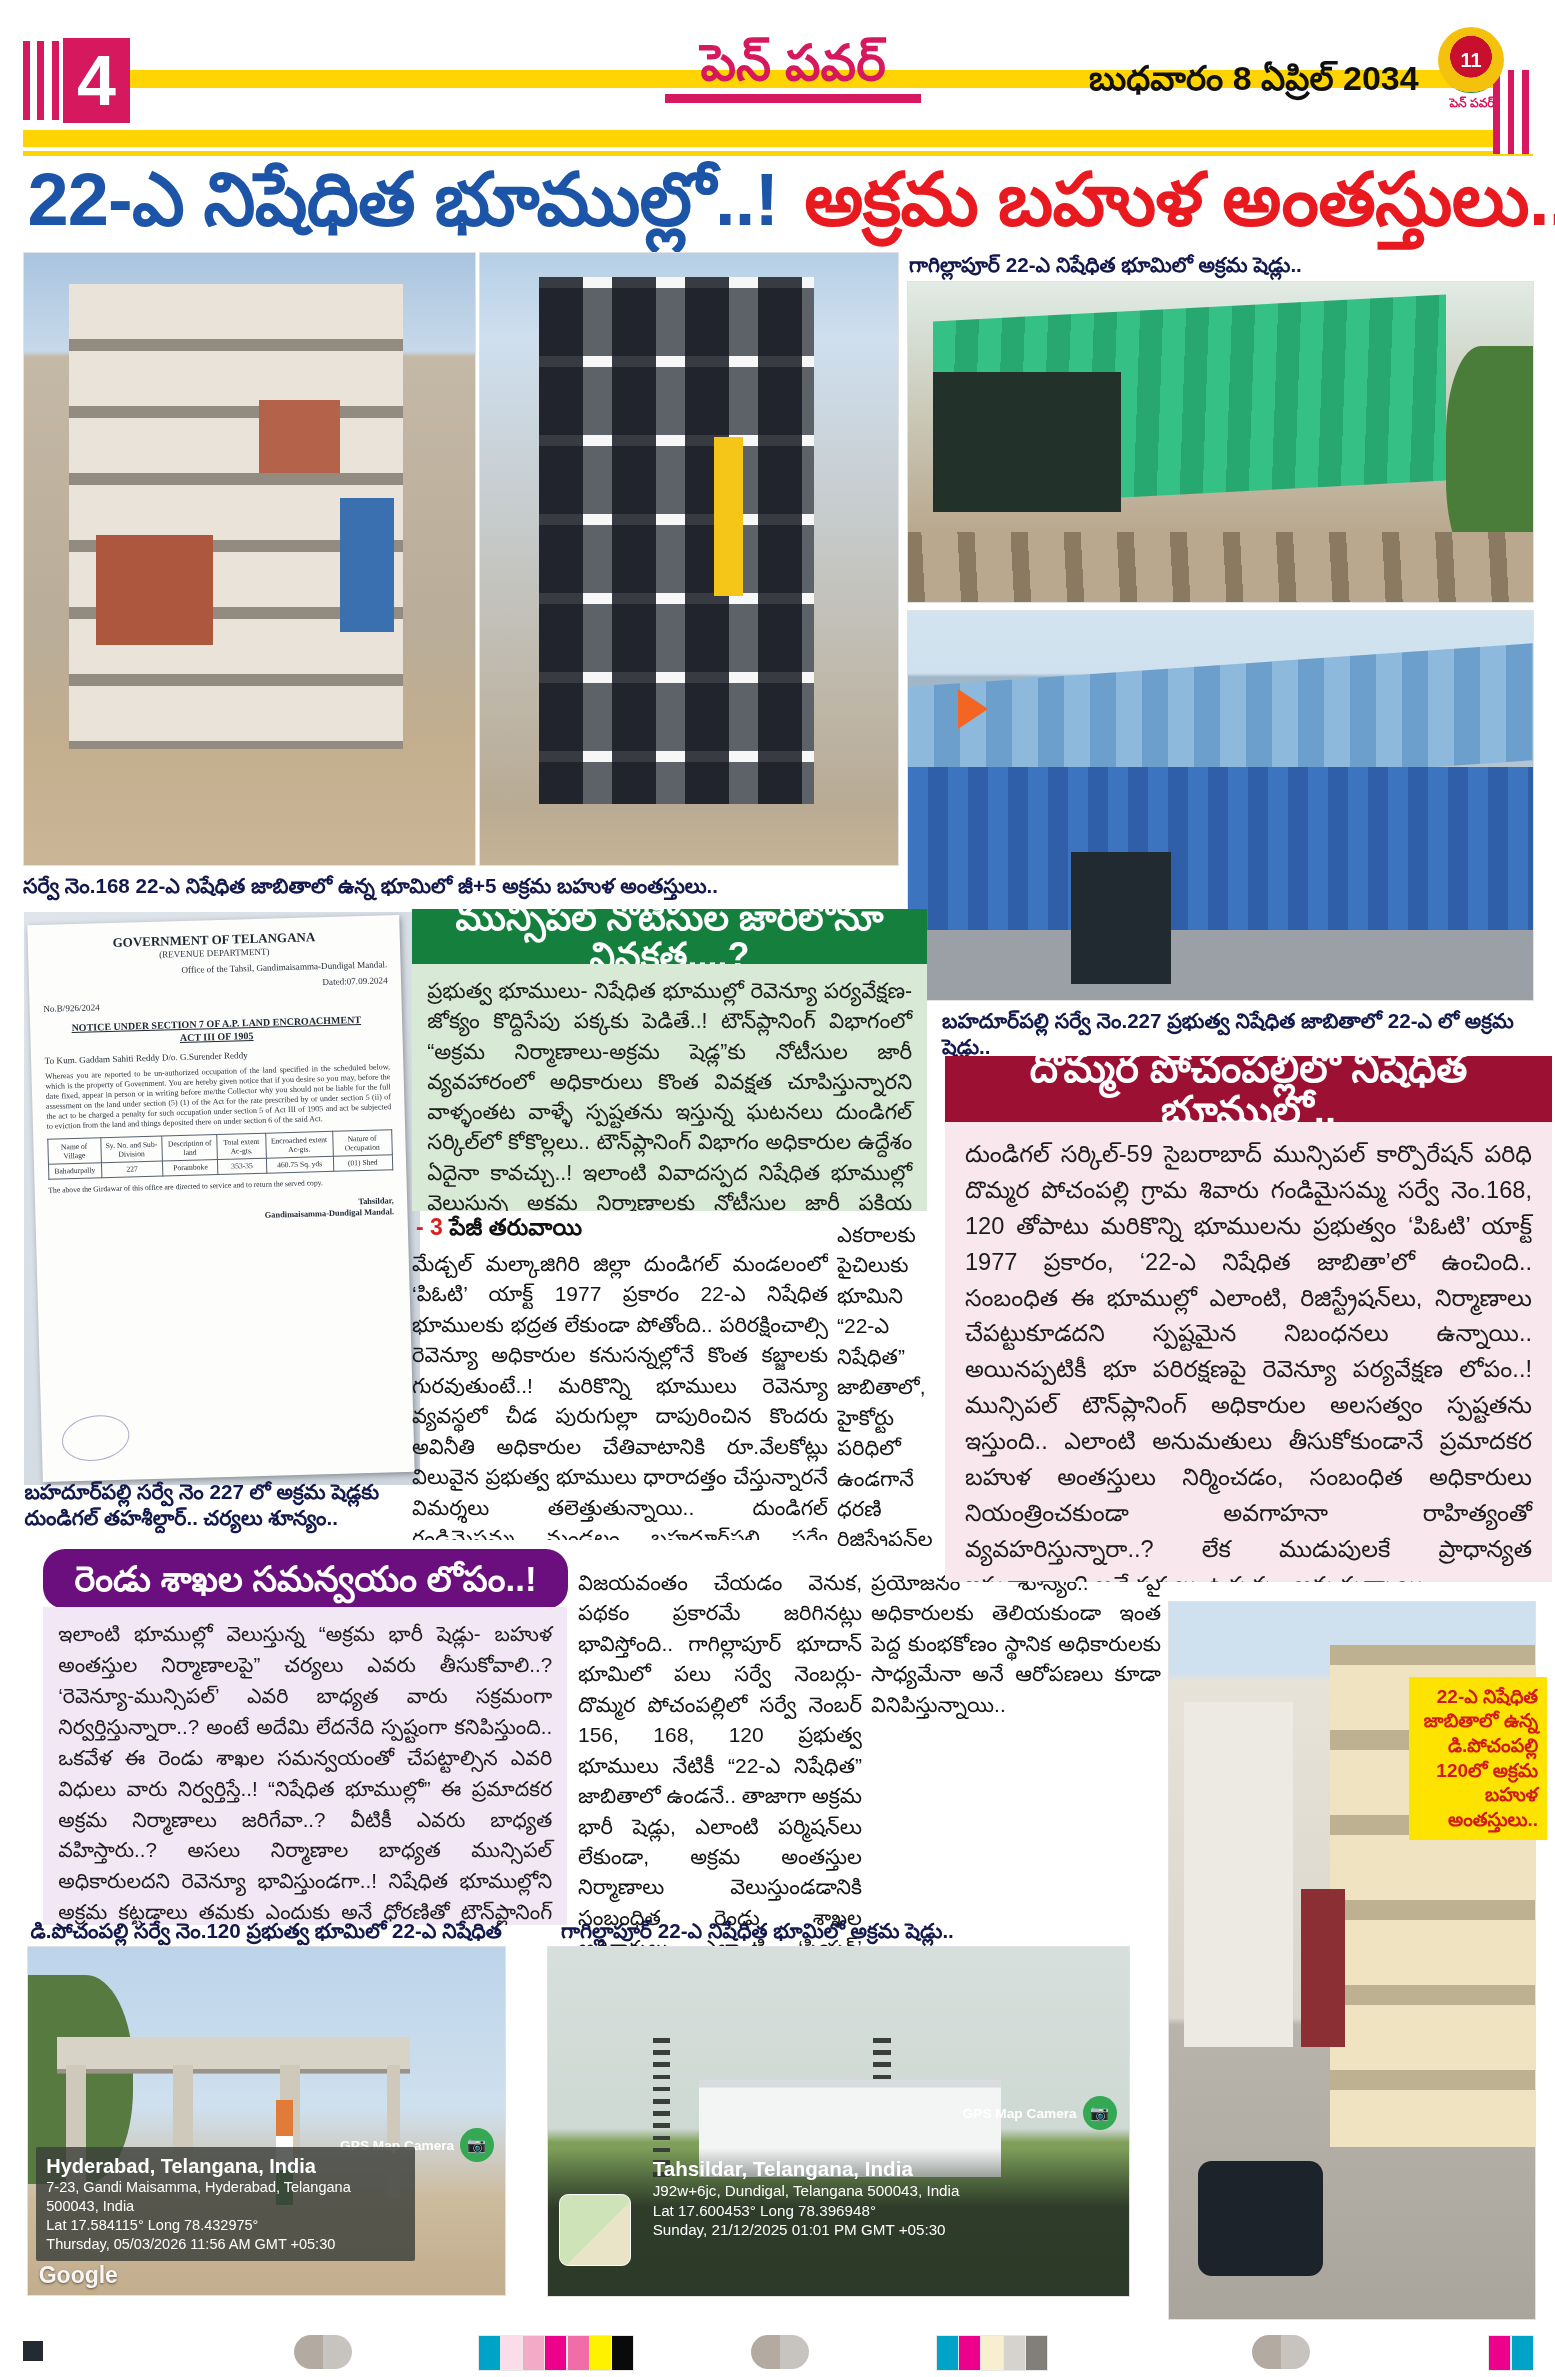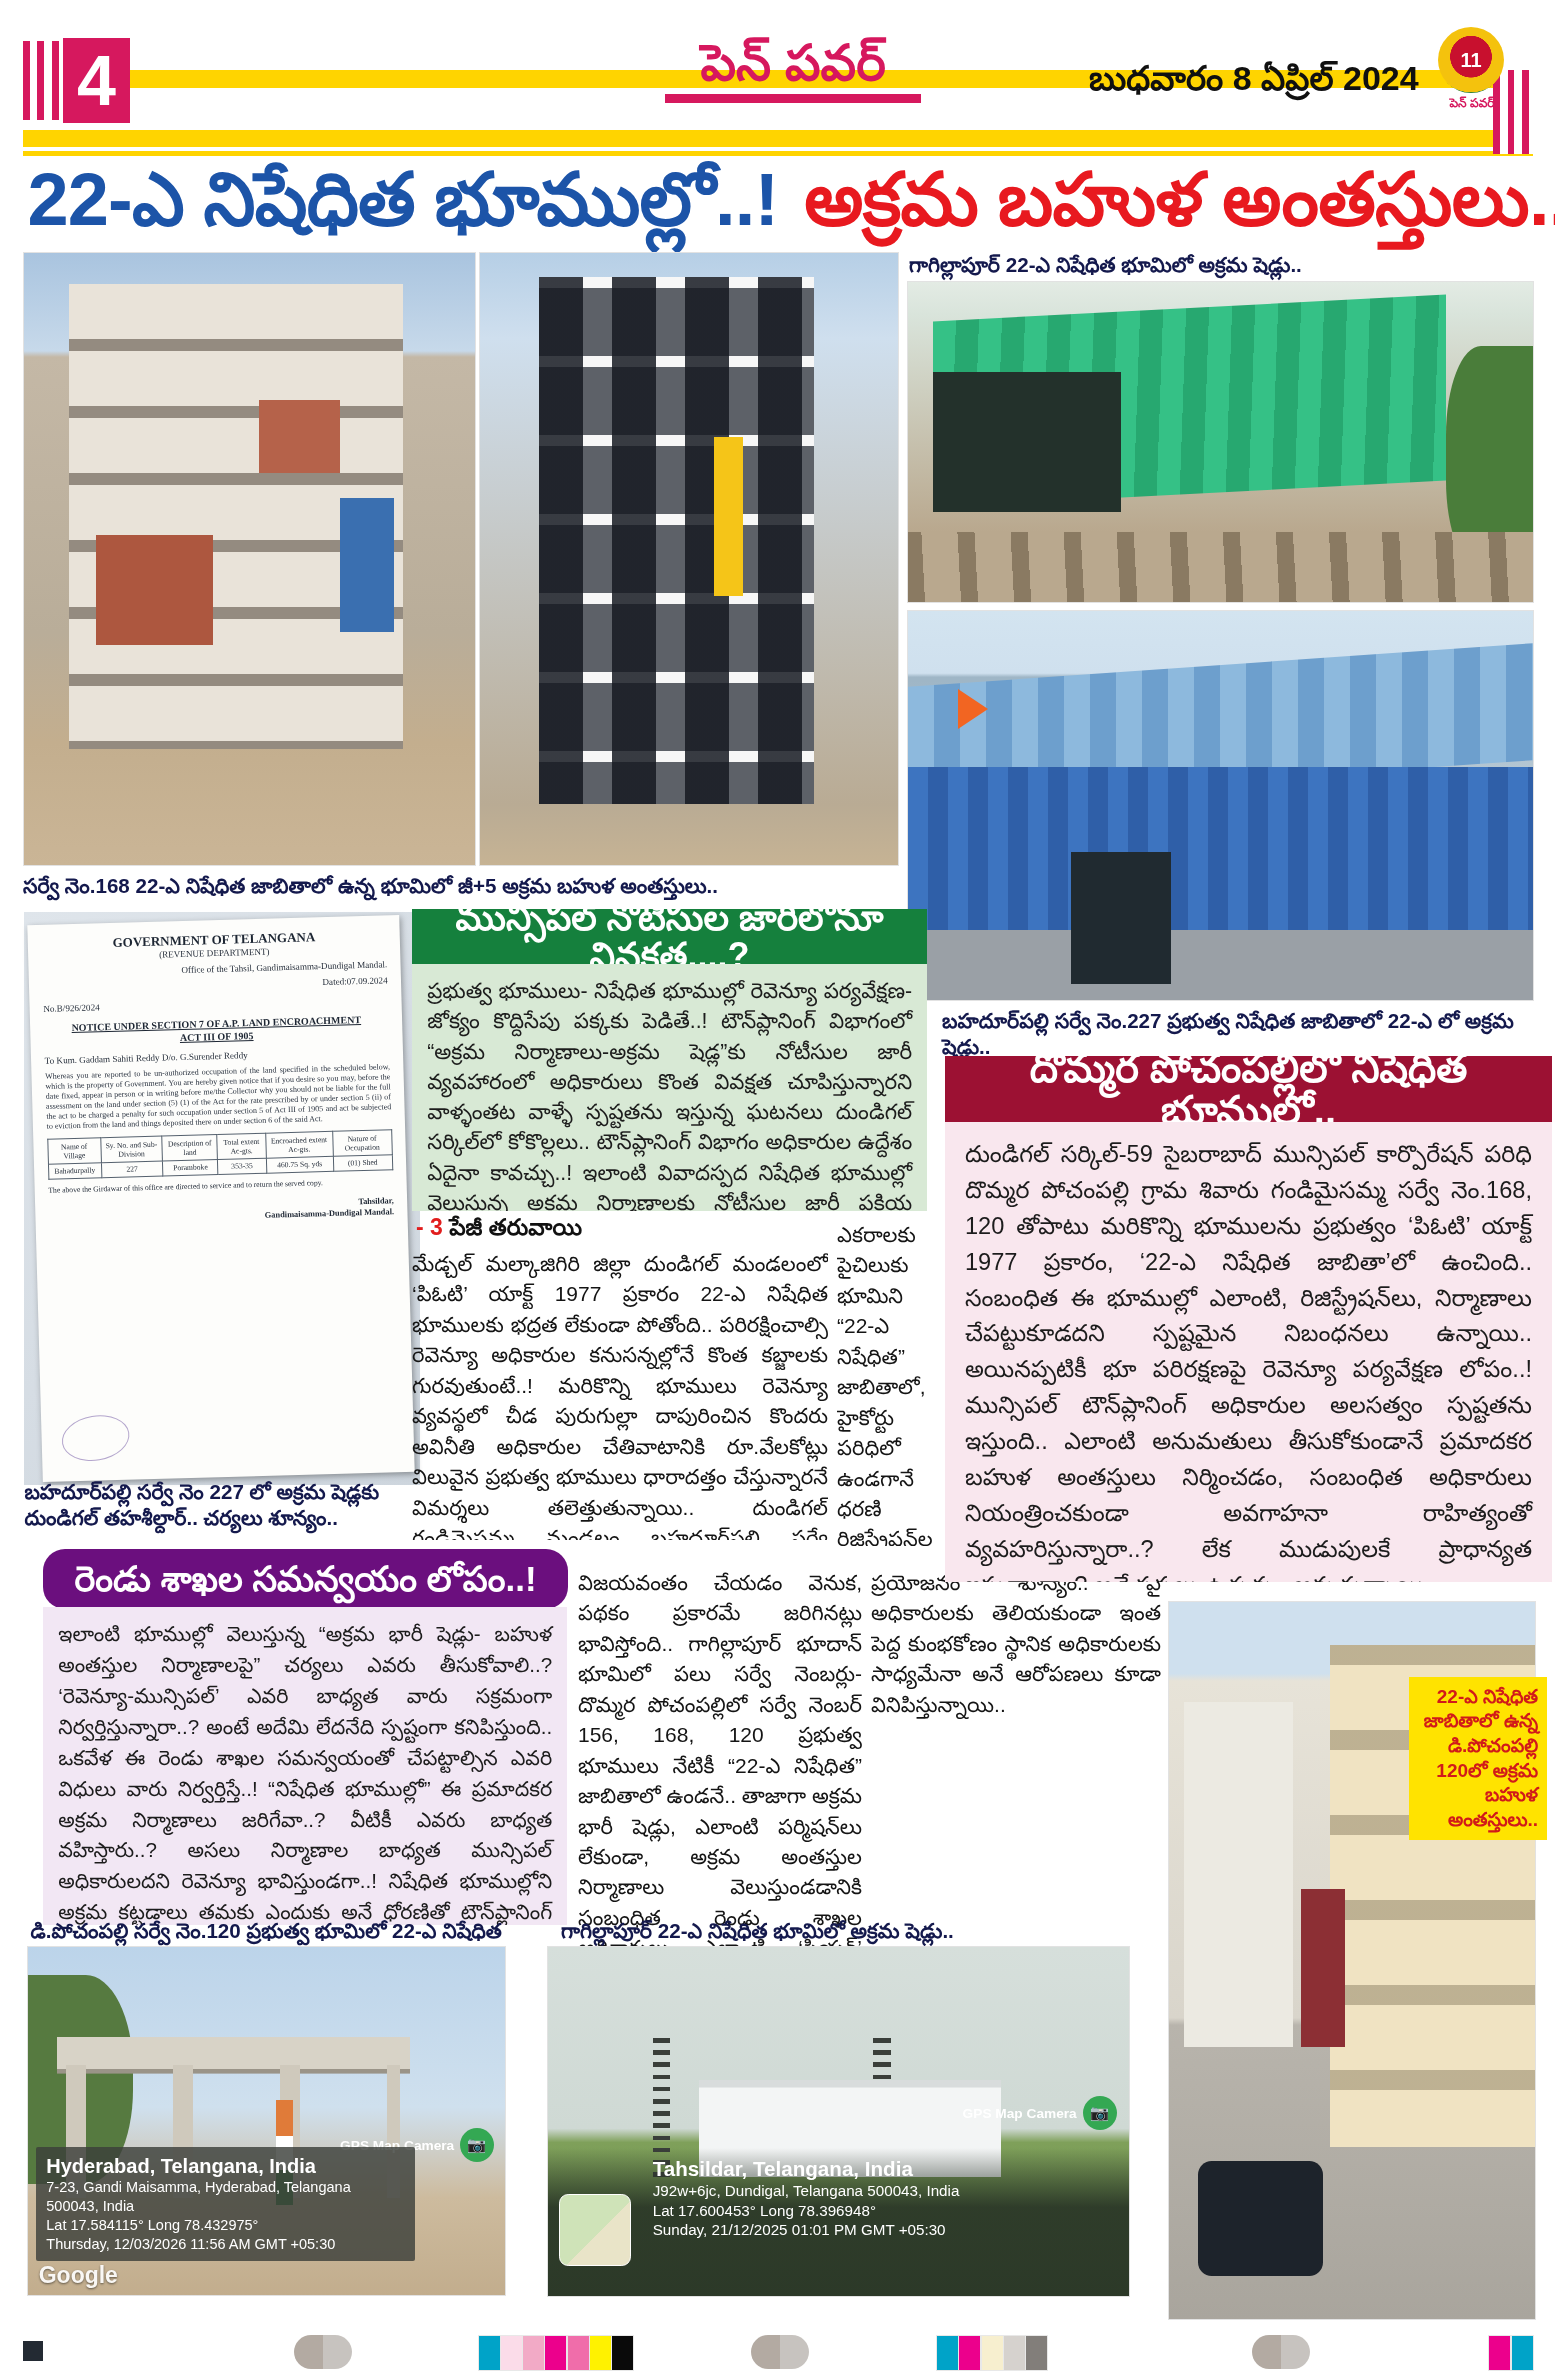--- a/index.html
+++ b/index.html
@@ -134,21 +134,21 @@
   <div>
     <div class="yband" style="left:99px;top:70px;width:1433px;height:18.3px;"></div>
     <div class="yband" style="left:23px;top:130px;width:1510px;height:17px;"></div>
     <div class="yband" style="left:23px;top:151px;width:1510px;height:5.3px;"></div>
     <div class="pinkstripes" style="left:23px;top:41px;width:40px;height:79px;"></div>
     <div class="pinkstripes" style="left:1493px;top:70px;width:40px;height:84px;"></div>
     <div class="pagenum" style="left:63px;top:38px;width:67px;height:85px;">
       <span>4</span>
     </div>
     <div class="mast-title" style="left:665px;top:37px;min-width:229px;">పెన్ పవర్</div>
-    <div class="mast-date" style="left:1089px;top:59px;">బుధవారం 8 ఏప్రిల్ 2024</div>
+    <div class="mast-date" style="left:1089px;top:59px;">బుధవారం 8 ఏప్రిల్ 2034</div>
     <div class="logo" style="left:1438px;top:27.4px;">
       <span>11</span>
     </div>
     <div class="logo-cap" style="left:1430px;top:96px;">పెన్ పవర్</div>
   </div>
 
   <div class="headline" style="left:27.4px;top:157px;">
     <span class="hl-blue">22-ఎ నిషేధిత భూముల్లో..!</span><span class="hl-red">అక్రమ బహుళ అంతస్తులు..!</span>
   </div>
 
@@ -260,21 +260,21 @@
     <div class="pillars"></div>
     <div class="flagpost"></div>
     <div class="gpsbadge" style="right:10.7px;top:181px;">
       <span>GPS Map Camera</span>
       <span class="cir">📷</span>
     </div>
     <div class="gpsbox" style="left:7.6px;bottom:34px;width:358px;">
       <div class="place">Hyderabad, Telangana, India</div>
       <div class="line">7-23, Gandi Maisamma, Hyderabad, Telangana 500043, India</div>
       <div class="line">Lat 17.584115° Long 78.432975°</div>
-      <div class="line">Thursday, 12/03/2026 11:56 AM GMT +05:30</div>
+      <div class="line">Thursday, 05/03/2026 11:56 AM GMT +05:30</div>
     </div>
     <div class="googlemark" style="left:10.7px;bottom:6.1px;">Google</div>
   </div>
 
   <div class="photo ph6" style="left:547px;top:1946px;width:581px;height:349px;">
     <div class="tower1"></div>
     <div class="tower2"></div>
     <div class="shed"></div>
     <div class="gpsbadge" style="right:12.2px;top:149px;">
       <span>GPS Map Camera</span>

